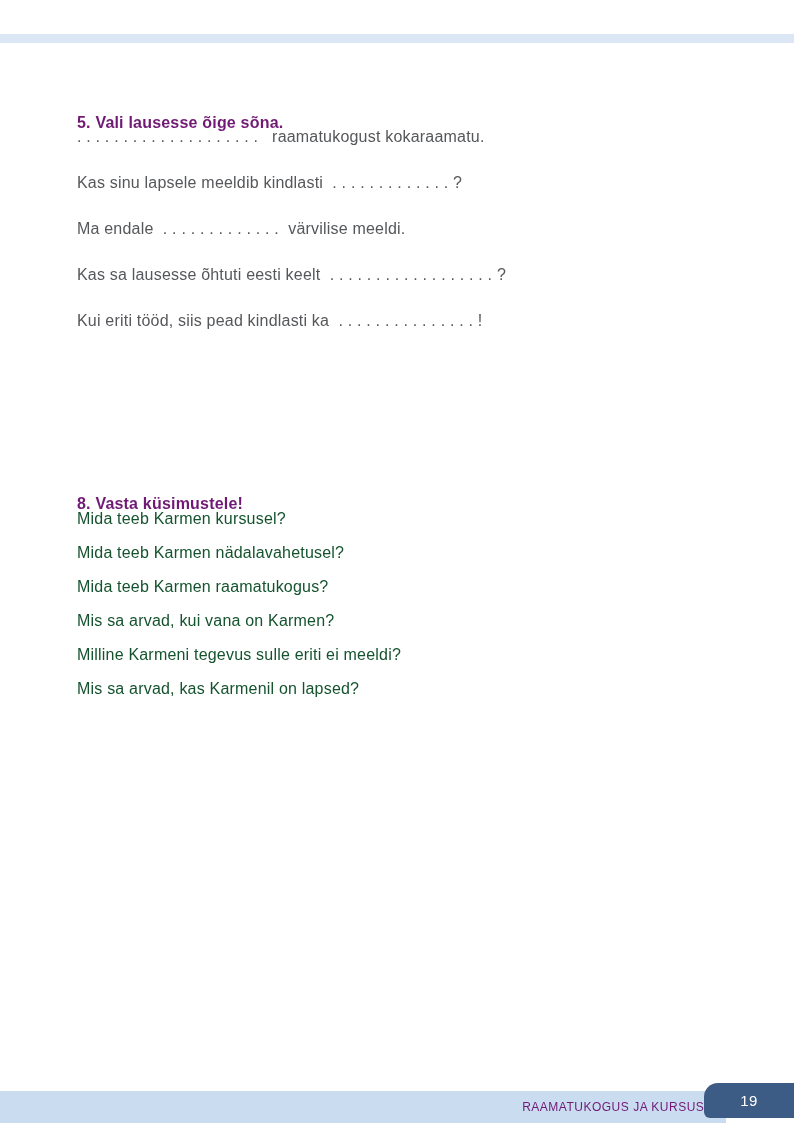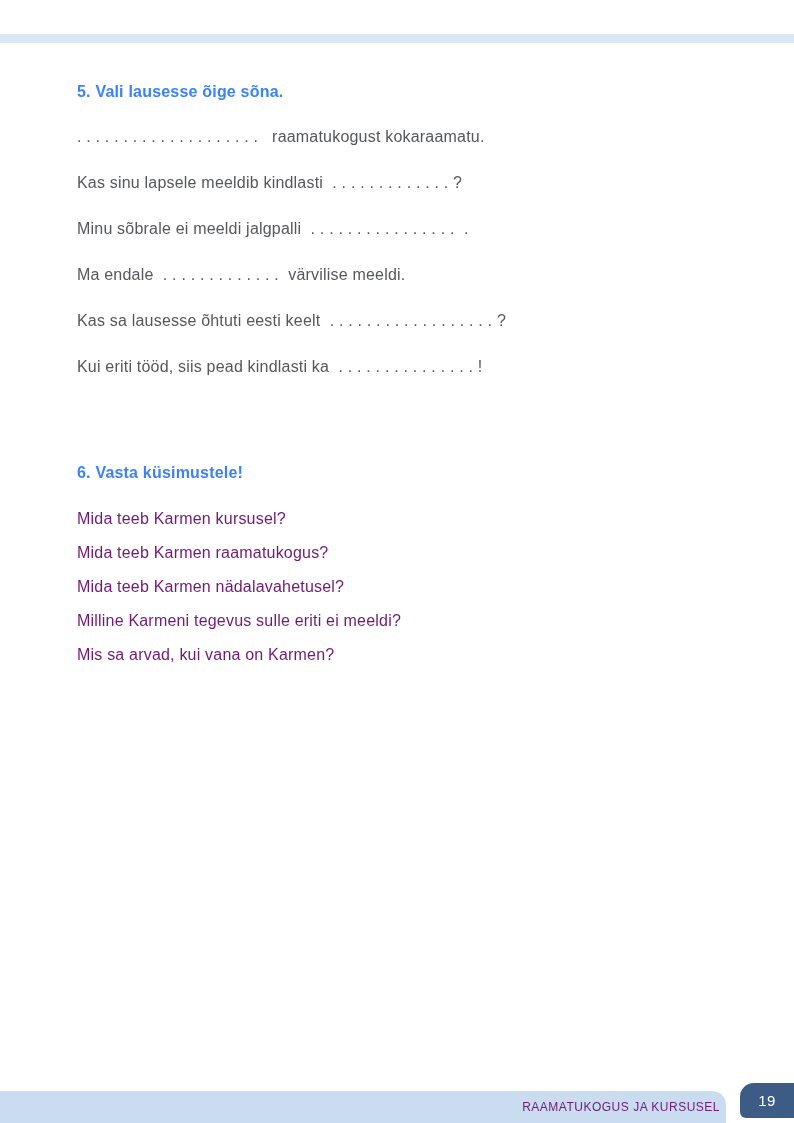--- a/index.html
+++ b/index.html
@@ -22,23 +22,24 @@
   .content {
     position: absolute;
     left: 77px; right: 50px; top: 0;
     color: #55575a;
   }
   .ex-title {
     position: absolute;
     left: 0;
     font-size: 16px;
     font-weight: bold;
-    color: #3b82f6;
+    color: #701a75;
     letter-spacing: 0.2px;
     white-space: nowrap;
+    margin-top: 31px;
   }
   .ex5-title { top: 83px; }
   .ex6-title { top: 464px; }
   .fill-lines {
     position: absolute;
     left: 0; top: 127px;
   }
   .fill-line {
     font-size: 16px;
     line-height: 19px;
@@ -48,21 +49,21 @@
     letter-spacing: 0.2px;
   }
   .questions {
     position: absolute;
     left: 0; top: 509px;
   }
   .question-line {
     font-size: 16px;
     line-height: 19px;
     margin-bottom: 15px;
-    color: #701a75;
+    color: #14532d;
     letter-spacing: 0.2px;
     white-space: nowrap;
   }
   .footer-bar {
     position: absolute;
     left: 0; bottom: 0; top: 1091px;
     width: 726px;
     background: #c9dcf0;
     border-top-right-radius: 14px;
     display: flex;
@@ -74,21 +75,21 @@
   .footer-chapter {
     font-size: 12px;
     font-weight: 500;
     color: #701a75;
     letter-spacing: 0.5px;
     white-space: nowrap;
   }
   .page-number-box {
     position: absolute;
     right: 0; top: 1083px;
-    width: 54px; height: 35px;
+    width: 90px; height: 35px;
     background: #3c5c86;
     border-radius: 14px 0 0 6px;
     display: flex;
     align-items: center;
     justify-content: center;
   }
   .page-number {
     color: #ffffff;
     font-size: 15px;
     font-weight: 500;
@@ -102,34 +103,34 @@
 
   <div class="top-strip"></div>
 
   <div class="content">
 
     <div class="ex-title ex5-title">5. Vali lausesse õige sõna.</div>
 
     <div class="fill-lines">
         <div class="fill-line">. . . . . . . . . . . . . . . . . . . .   raamatukogust kokaraamatu.</div>
         <div class="fill-line">Kas sinu lapsele meeldib kindlasti  . . . . . . . . . . . . . ?</div>
-        <div class="fill-line">Minu sõbrale ei meeldi jalgpalli  . . . . . . . . . . . . . . . .  .</div>
         <div class="fill-line">Ma endale  . . . . . . . . . . . . .  värvilise meeldi.</div>
         <div class="fill-line">Kas sa lausesse õhtuti eesti keelt  . . . . . . . . . . . . . . . . . . ?</div>
         <div class="fill-line">Kui eriti tööd, siis pead kindlasti ka  . . . . . . . . . . . . . . . !</div>
       </div>
 
-    <div class="ex-title ex6-title">6. Vasta küsimustele!</div>
+    <div class="ex-title ex6-title">8. Vasta küsimustele!</div>
 
     <div class="questions">
         <div class="question-line">Mida teeb Karmen kursusel?</div>
+        <div class="question-line">Mida teeb Karmen nädalavahetusel?</div>
         <div class="question-line">Mida teeb Karmen raamatukogus?</div>
-        <div class="question-line">Mida teeb Karmen nädalavahetusel?</div>
+        <div class="question-line">Mis sa arvad, kui vana on Karmen?</div>
         <div class="question-line">Milline Karmeni tegevus sulle eriti ei meeldi?</div>
-        <div class="question-line">Mis sa arvad, kui vana on Karmen?</div>
+        <div class="question-line">Mis sa arvad, kas Karmenil on lapsed?</div>
       </div>
 
   </div>
 
   <div class="footer-bar">
     <span class="footer-chapter">RAAMATUKOGUS JA KURSUSEL</span>
   </div>
 
   <div class="page-number-box">
     <span class="page-number">19</span>

